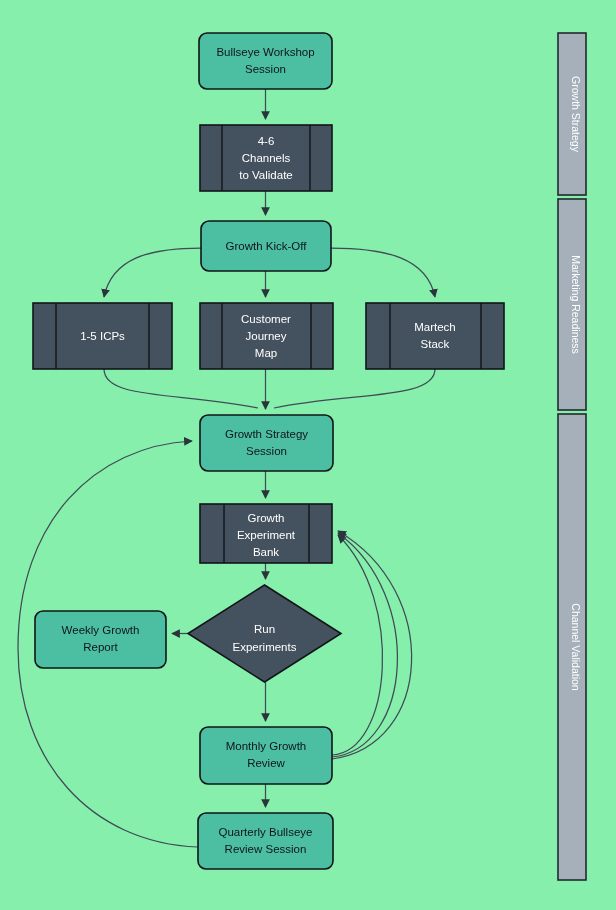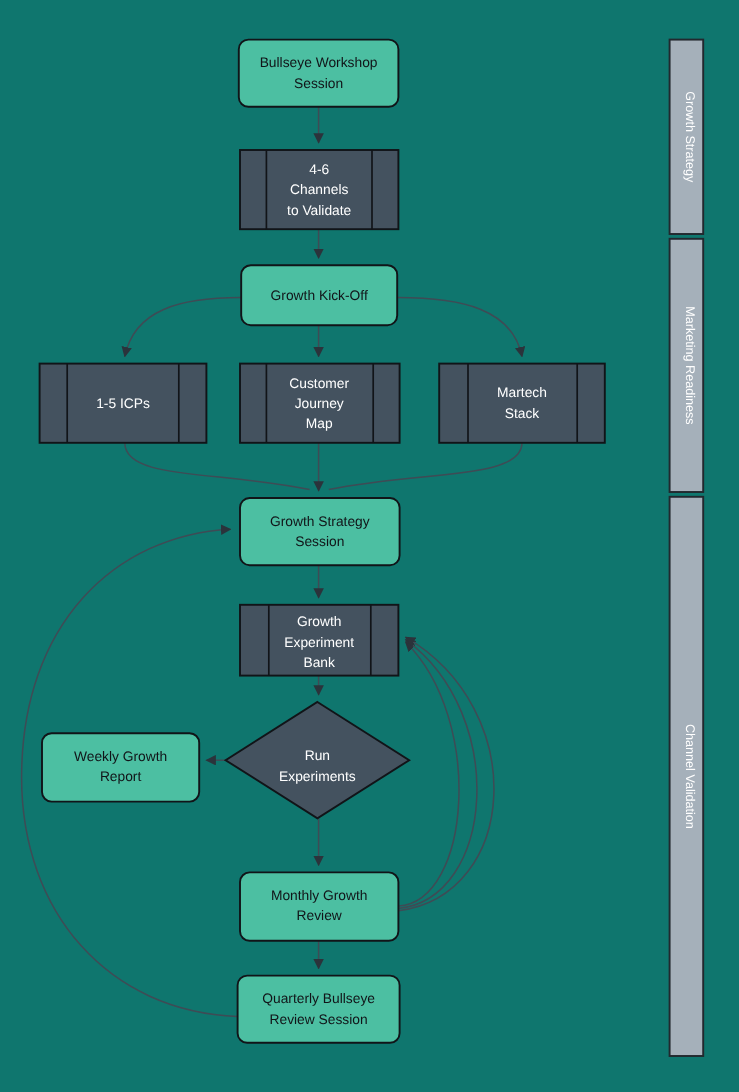--- a/index.html
+++ b/index.html
@@ -1,17 +1,17 @@
 <!DOCTYPE html>
 <html><head>
 <meta charset="utf-8">
 <style>
   html,body{margin:0;padding:0;background:#ffffff;}
   body{width:616px;height:910px;font-family:"Liberation Sans",sans-serif;}
-  #stage{position:relative;width:616px;height:910px;overflow:hidden;background:#0f766e;}
+  #stage{position:relative;width:616px;height:910px;overflow:hidden;background:#86efac;}
   svg#flow{position:absolute;left:0;top:0;width:616px;height:910px;}
   .node-text{font-family:"Liberation Sans",sans-serif;font-size:11.5px;}
   .node-text.dark{fill:#111418;}
   .node-text.light{fill:#ffffff;}
   .lane-text{font-family:"Liberation Sans",sans-serif;font-size:10.5px;fill:#ffffff;}
   .shape-green{fill:#4cbfa2;stroke:#111418;stroke-width:1.6;}
   .shape-slate{fill:#44525f;stroke:#111418;stroke-width:1.6;}
   .inner-line{stroke:#111418;stroke-width:1.4;fill:none;}
   .edge{fill:none;stroke:#3f4b55;stroke-width:1.25;}
   .lane-band{fill:#a5b0ba;stroke:#22282e;stroke-width:1.6;}

